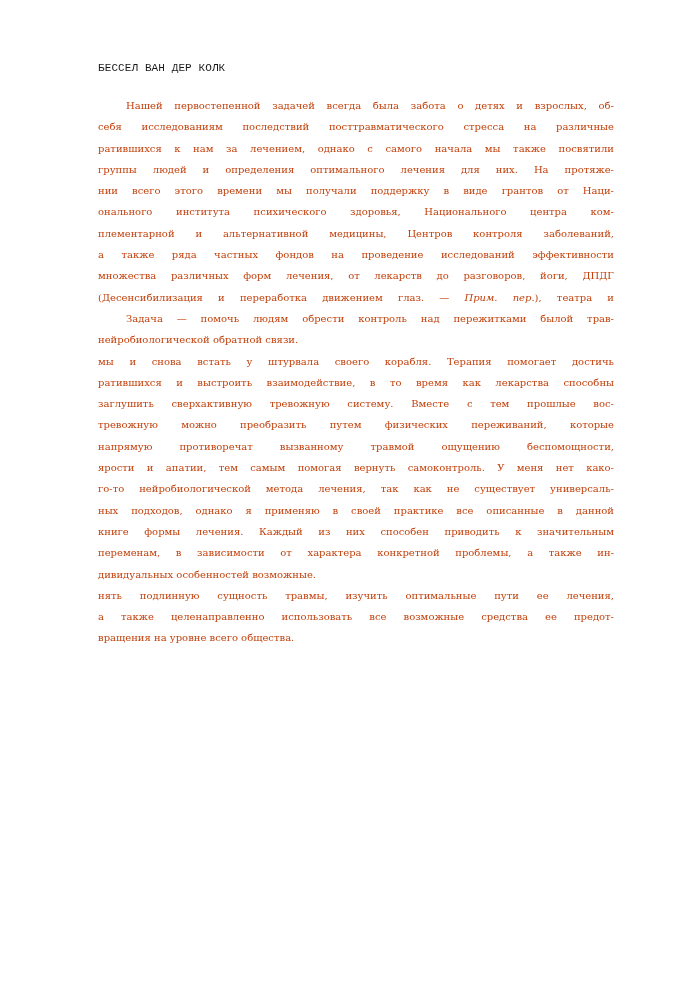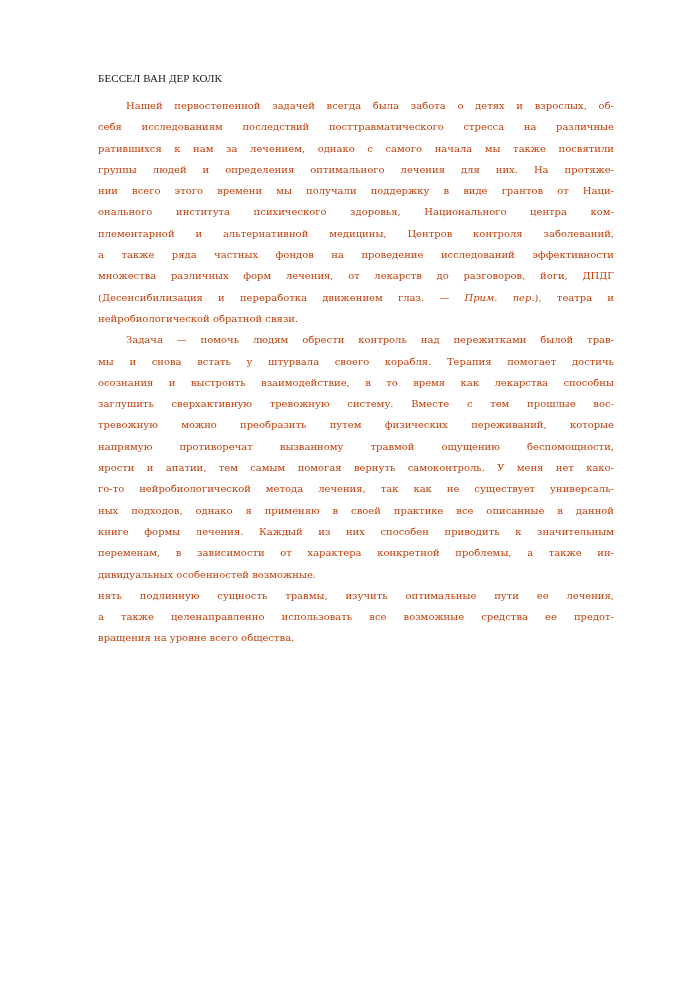--- a/index.html
+++ b/index.html
@@ -1,19 +1,19 @@
 <!DOCTYPE html>
 <html><head>
 <meta charset="utf-8">
 <style>
   html, body { margin: 0; padding: 0; background: #ffffff; }
   body { width: 682px; height: 1001px; position: relative; overflow: hidden; }
   .running-head {
-    position: absolute; left: 98px; top: 72px;
-    font-family: Liberation Serif, serif;
+    position: absolute; left: 98px; top: 62px;
+    font-family: Liberation Mono, monospace;
     font-size: 11px; letter-spacing: 0.1px; color: #1a1a1a;
   }
   .body-text {
     position: absolute; left: 98px; top: 95px; width: 516px;
     font-family: "DejaVu Serif", serif;
     font-size: 10px; line-height: 21.3px; color: #c2410c;
   }
   .line { white-space: nowrap; display: block; text-align: justify; text-align-last: justify; height: 21.3px; }
   .line.last { text-align-last: left; }
   .line.indent { padding-left: 28px; }
@@ -29,25 +29,25 @@
   <span class="line indent">Нашей первостепенной задачей всегда была забота о детях и взрослых, об-</span>
   <span class="line">себя исследованиям последствий посттравматического стресса на различные</span>
   <span class="line">ратившихся к нам за лечением, однако с самого начала мы также посвятили</span>
   <span class="line">группы людей и определения оптимального лечения для них. На протяже-</span>
   <span class="line">нии всего этого времени мы получали поддержку в виде грантов от Наци-</span>
   <span class="line">онального института психического здоровья, Национального центра ком-</span>
   <span class="line">плементарной и альтернативной медицины, Центров контроля заболеваний,</span>
   <span class="line">а также ряда частных фондов на проведение исследований эффективности</span>
   <span class="line">множества различных форм лечения, от лекарств до разговоров, йоги, ДПДГ</span>
   <span class="line"><span>(Десенсибилизация и переработка движением глаз. — </span><i>Прим. пер.</i><span>), театра и</span></span>
+  <span class="line indent">Задача — помочь людям обрести контроль над пережитками былой трав-</span>
+
   <span class="line last">нейробиологической обратной связи.</span>
-
-  <span class="line indent">Задача — помочь людям обрести контроль над пережитками былой трав-</span>
   <span class="line">мы и снова встать у штурвала своего корабля. Терапия помогает достичь</span>
-  <span class="line">осознания и выстроить взаимодействие, в то время как лекарства способны</span>
+  <span class="line">ратившихся и выстроить взаимодействие, в то время как лекарства способны</span>
   <span class="line">заглушить сверхактивную тревожную систему. Вместе с тем прошлые вос-</span>
   <span class="line">тревожную можно преобразить путем физических переживаний, которые</span>
   <span class="line">напрямую противоречат вызванному травмой ощущению беспомощности,</span>
   <span class="line">ярости и апатии, тем самым помогая вернуть самоконтроль. У меня нет како-</span>
   <span class="line">го-то нейробиологической метода лечения, так как не существует универсаль-</span>
   <span class="line">ных подходов, однако я применяю в своей практике все описанные в данной</span>
   <span class="line">книге формы лечения. Каждый из них способен приводить к значительным</span>
   <span class="line">переменам, в зависимости от характера конкретной проблемы, а также ин-</span>
   <span class="line last">дивидуальных особенностей возможные.</span>
 

